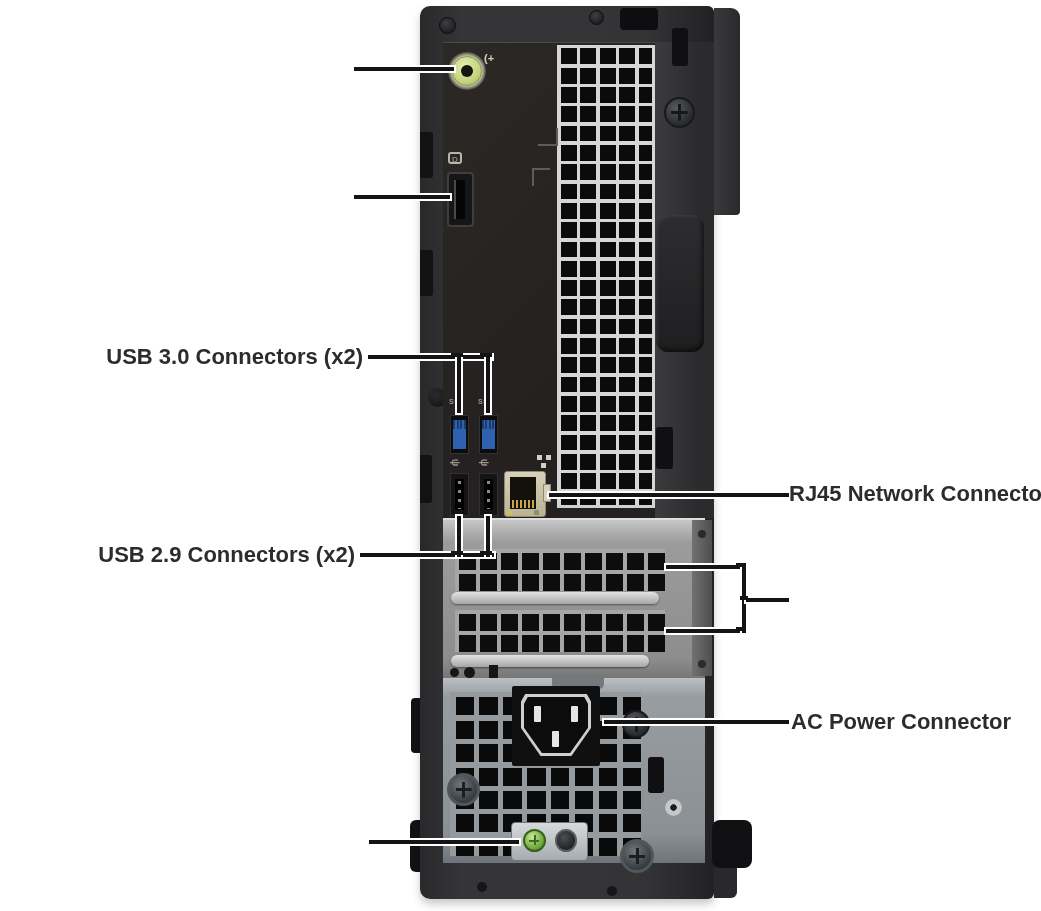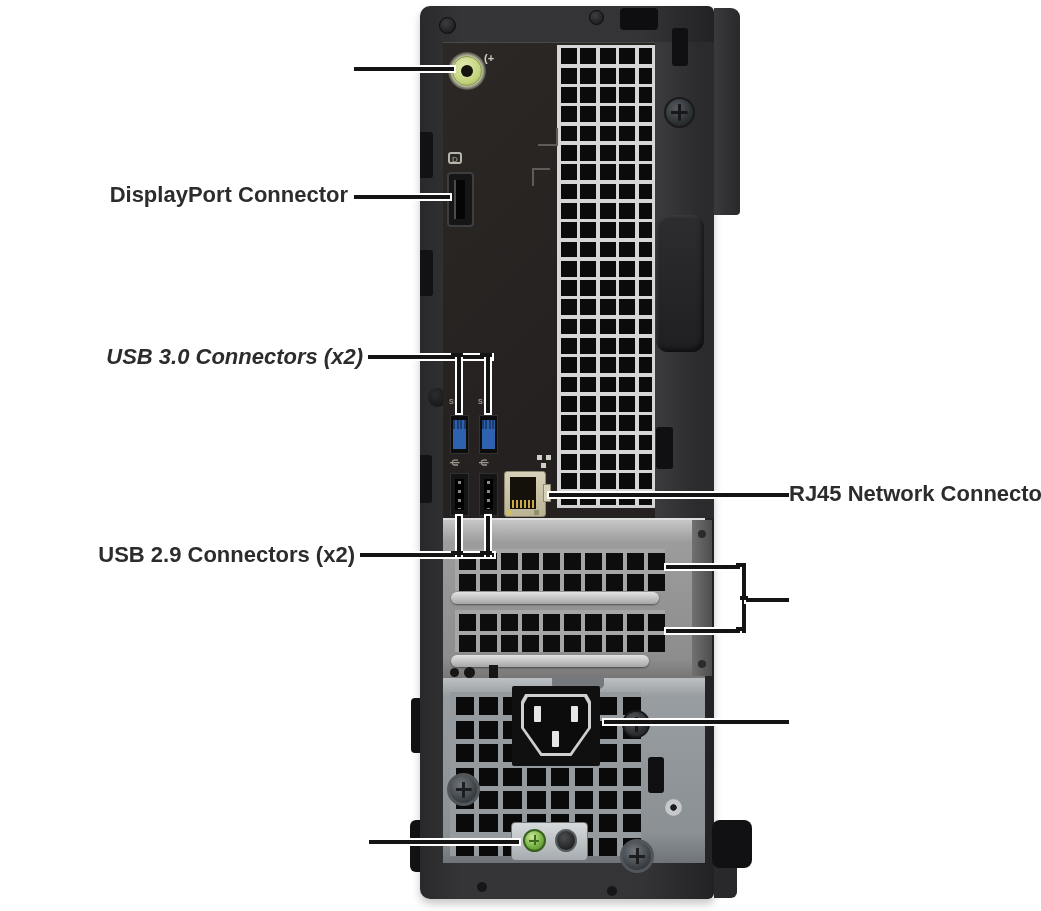--- a/index.html
+++ b/index.html
@@ -270,18 +270,18 @@
   <div class="cl h" style="left:664px;top:627px;width:80px;"></div>
   <div class="cl v" style="left:740px;top:563px;height:68px;"></div>
   <div class="cl h" style="left:744px;top:596px;width:43px;"></div>
   <div class="patch" style="left:736px;top:563px;width:10px;height:4px;"></div>
   <div class="patch" style="left:736px;top:627px;width:10px;height:4px;"></div>
   <div class="patch" style="left:740px;top:596px;width:8px;height:4px;"></div>
 
   <div class="cl h" style="left:602px;top:718px;width:185px;"></div>
   <div class="cl h" style="left:367px;top:838px;width:150px;"></div>
 
-  <div class="lbl" style="right:693px;top:181px;">DisplayPort Connector</div>
-  <div class="lbl" style="right:678px;top:343px;font-style:italic;">USB 3.0 Connectors (x2)</div>
+  <div class="lbl" style="right:678px;top:343px;">USB 3.0 Connectors (x2)</div>
   <div class="lbl" style="right:686px;top:541px;">USB 2.9 Connectors (x2)</div>
   <div class="lbl" style="left:789px;top:480px;">RJ45 Network Connector</div>
+  <div class="lbl" style="left:791px;top:708px;">AC Power Connector</div>
 
 </div>
 
 </body></html>

